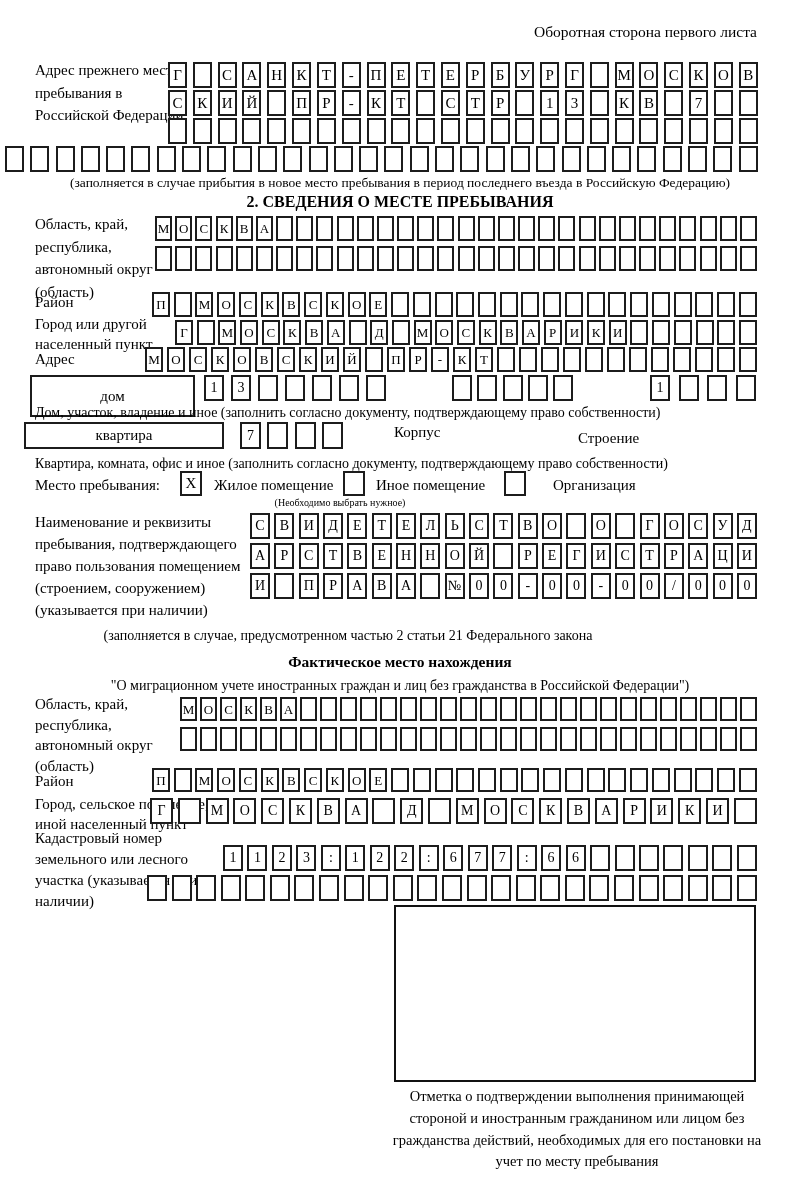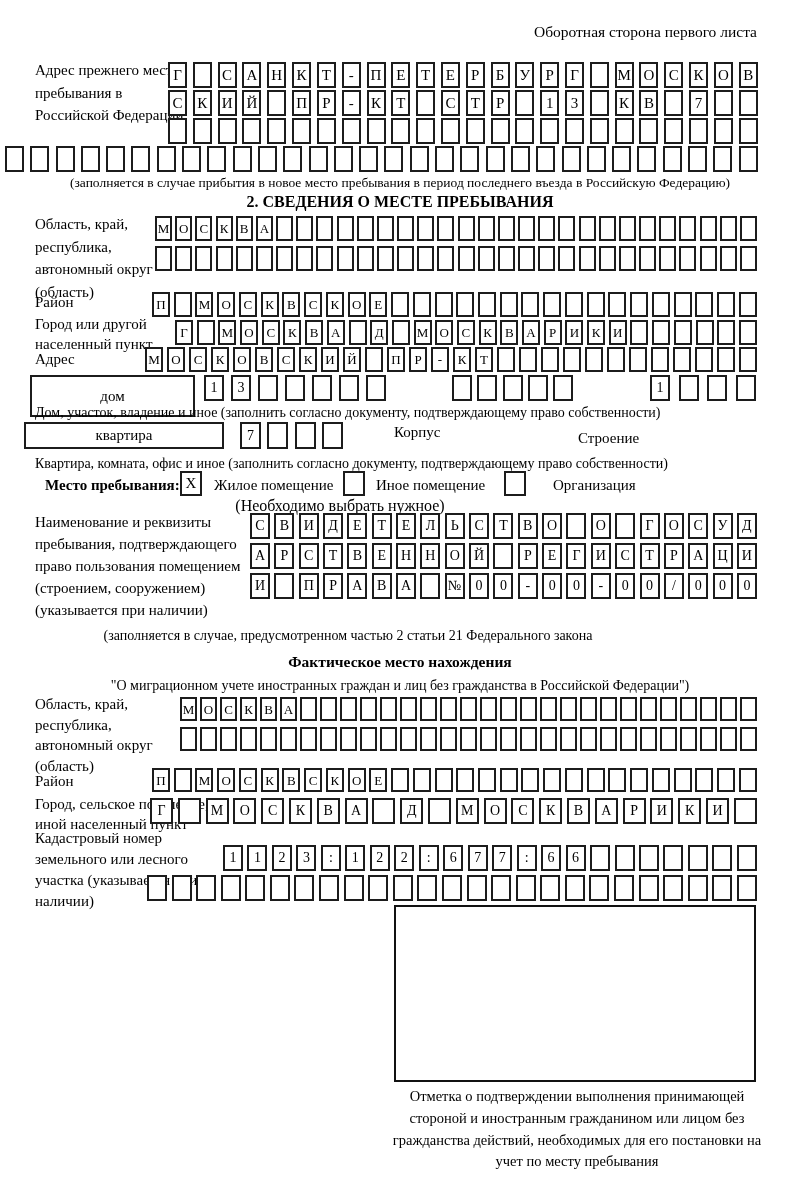--- a/index.html
+++ b/index.html
@@ -338,28 +338,28 @@
 
 <div class="abs widebox" style="left:24px; top:422px; width:200px; height:27px;">квартира</div>
 <div class="abs boxrow" style="left:240px; top:422px; width:103px; --cw:21px; --ch:27px; --cf:14px;">
     <span class="cell">7</span>
     <span class="cell"></span>
     <span class="cell"></span>
     <span class="cell"></span>
   </div>
 <div class="abs caption" style="left:35px; top:456px; font-size:14px;">Квартира, комната, офис и иное (заполнить согласно документу, подтверждающему право собственности)</div>
 
-<div class="abs label" style="left:45px; top:474px;font-weight:bold;">Место пребывания:</div>
+<div class="abs label" style="left:35px; top:474px;">Место пребывания:</div>
 <div class="abs cell" style="left:180px; top:471px; --cw:22px; --ch:25px; --cf:15px;">X</div>
 <div class="abs label" style="left:214px; top:474px;">Жилое помещение</div>
 <div class="abs cell" style="left:343px; top:471px; --cw:22px; --ch:25px; --cf:15px;"></div>
 <div class="abs label" style="left:376px; top:474px;">Иное помещение</div>
 <div class="abs cell" style="left:504px; top:471px; --cw:22px; --ch:25px; --cf:15px;"></div>
 <div class="abs label" style="left:553px; top:474px;">Организация</div>
-<div class="abs caption center" style="left:160px; top:497px; width:360px; font-size:16px;">(Необходимо выбрать нужное)</div>
+<div class="abs caption center" style="left:160px; top:497px; width:360px; font-size:10px;">(Необходимо выбрать нужное)</div>
 
 <div class="abs label" style="left:35px; top:511px; width:222px; line-height:1.47;">Наименование и реквизиты пребывания, подтверждающего право пользования помещением (строением, сооружением) (указывается при наличии)</div>
 <div class="abs boxrow" style="left:250px; top:513px; width:507px; --cw:20px; --ch:26px; --cf:14px;">
     <span class="cell">С</span>
     <span class="cell">В</span>
     <span class="cell">И</span>
     <span class="cell">Д</span>
     <span class="cell">Е</span>
     <span class="cell">Т</span>
     <span class="cell">Е</span>

